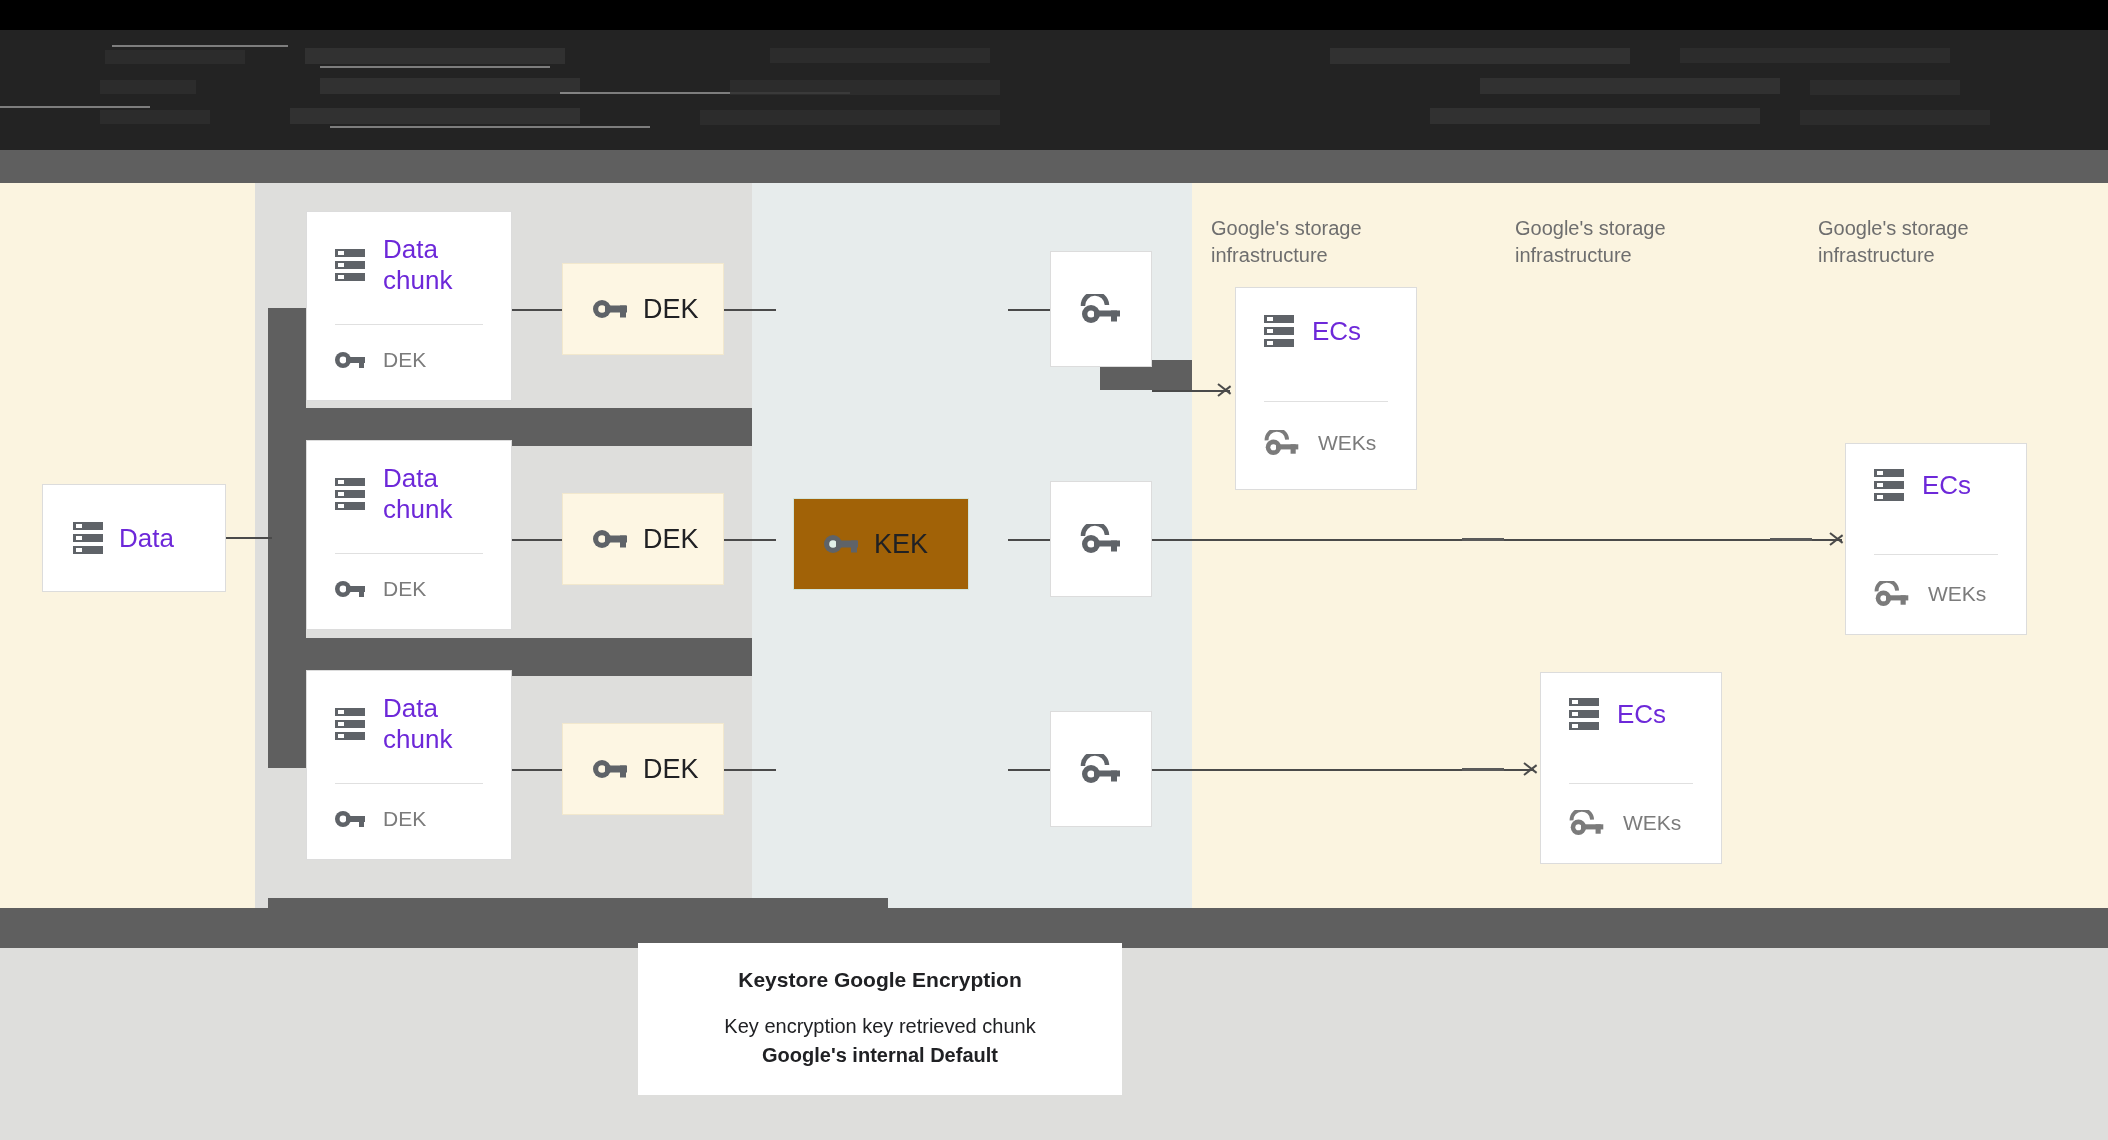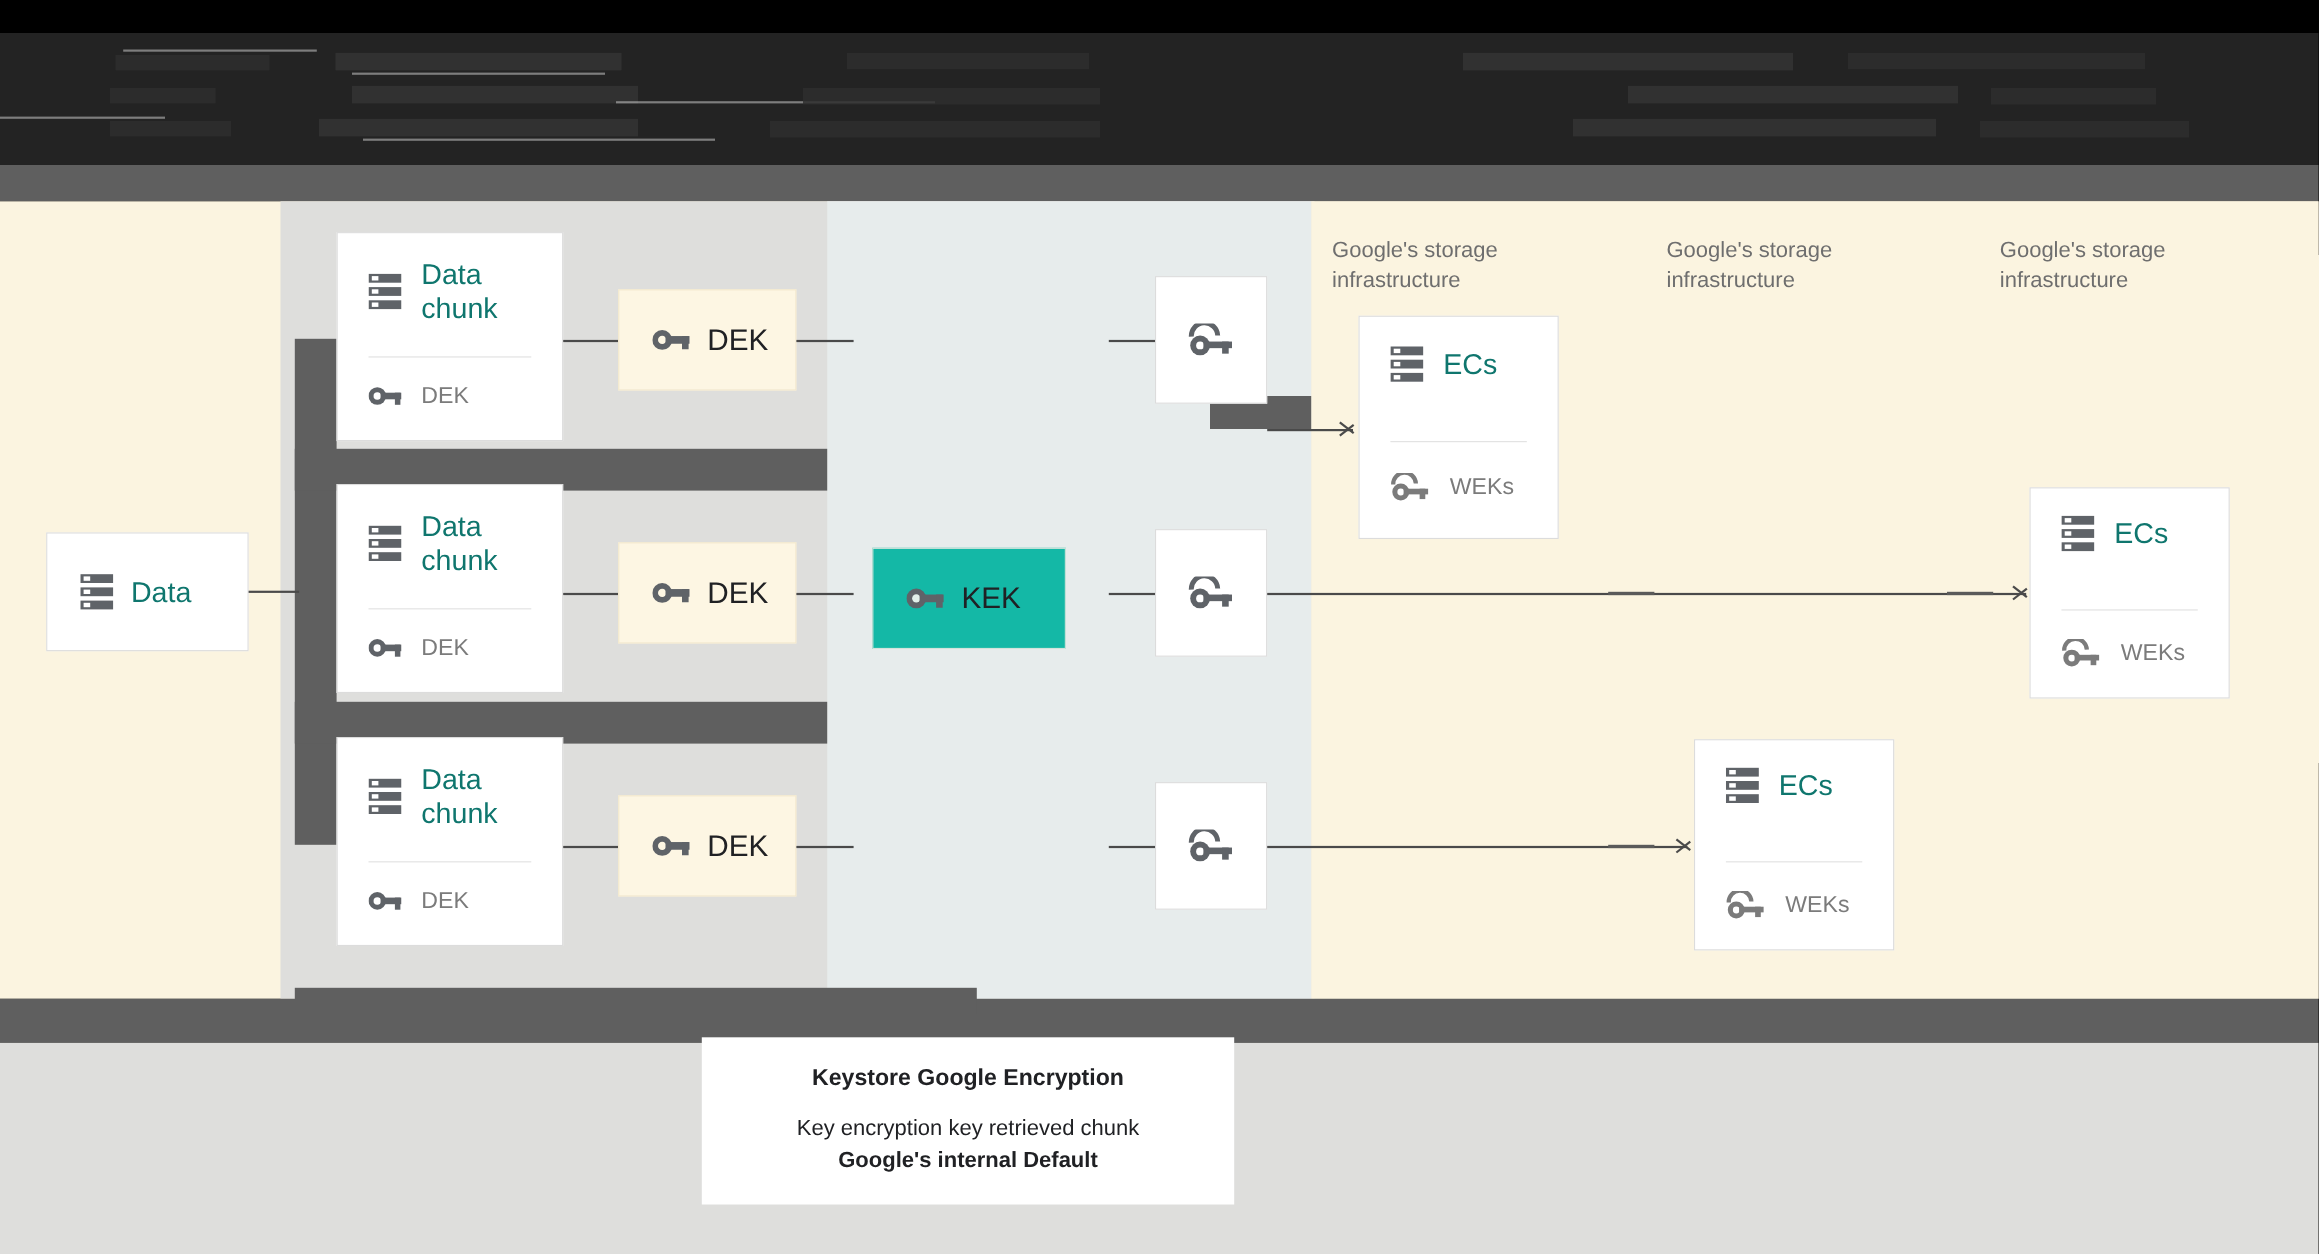--- a/index.html
+++ b/index.html
@@ -50,21 +50,21 @@
     background: #ffffff;
     border: 1px solid #dcdcdc;
     box-sizing: border-box;
   }
   .card-top {
     display:flex; align-items:center; gap:18px;
     padding: 22px 0 0 28px;
   }
   .card-title {
     font-size: 26px;
-    color: #0f766e;
+    color: #6d28d9;
     line-height: 1.18;
     white-space: pre-line;
   }
   .card-rule {
     position:absolute; left:28px; right:28px; height:1px; background:#e0e0e0;
   }
   .card-bot {
     position:absolute; left:28px; display:flex; align-items:center; gap:18px;
   }
   .card-sub {
@@ -75,21 +75,21 @@
   
   .chip {
     position: absolute;
     display:flex; align-items:center; justify-content:flex-start;
     gap: 16px;
     padding-left: 30px;
     box-sizing: border-box;
     border: 1px solid #e6ddc2;
   }
   .chip.dek { background:#fdf6e3; border-color:#f2e8cd; }
-  .chip.kek { background:#14b8a6; border-color:#d2e4db;text-align:right; }
+  .chip.kek { background:#a16207; border-color:#d2e4db;text-align:right; }
   .chip-label { font-size:27px; color:#202124; }
 
   
   .keytile {
     position:absolute;
     background:#ffffff;
     border:1px solid #dcdcdc;
     box-sizing:border-box;
     display:flex; align-items:center; justify-content:center;
   }

